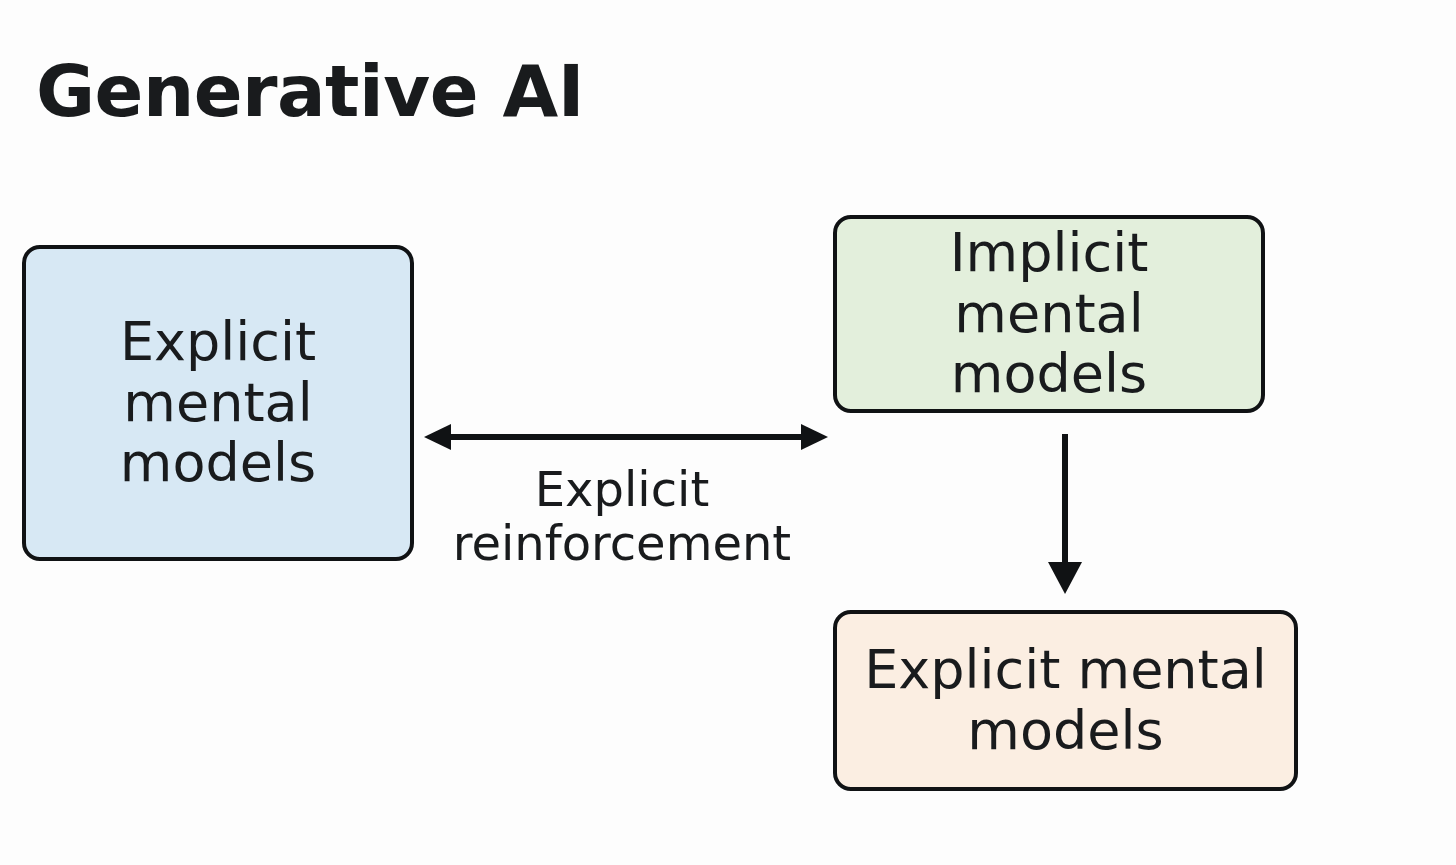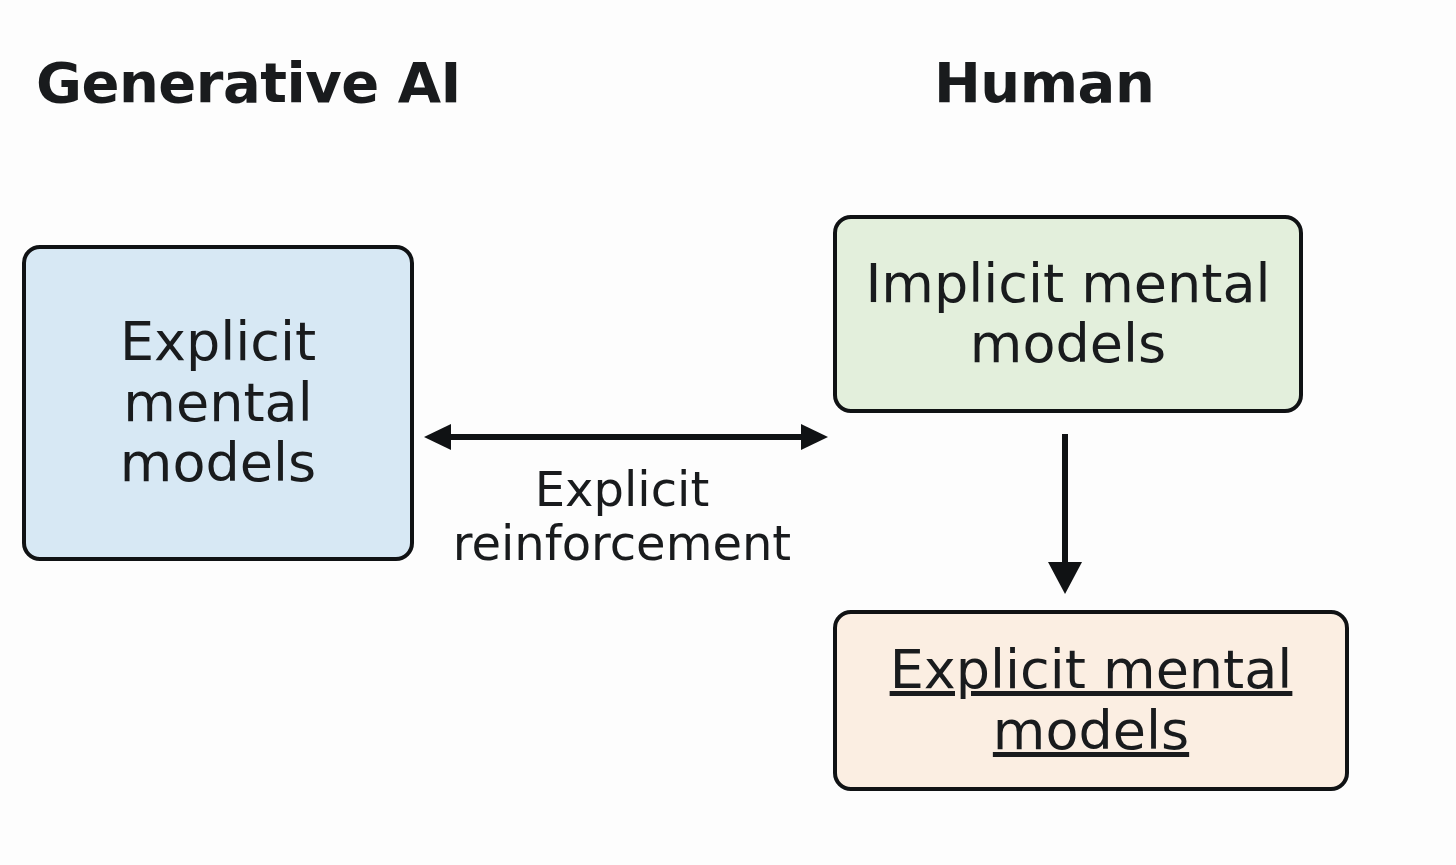--- a/index.html
+++ b/index.html
@@ -18,21 +18,21 @@
   #canvas {
     position: relative;
     width: 1456px;
     height: 865px;
   }
 
   
   .column-title {
     position: absolute;
     font-weight: bold;
-    font-size: 56px;
+    font-size: 72px;
     line-height: 1;
     letter-spacing: -0.5px;
     color: #191b1d;
     white-space: nowrap;
   }
   #title-genai { left: 36px; top: 55px; }
   #title-human { left: 934px; top: 55px; }
 
   
   .node {
@@ -57,31 +57,30 @@
   #node-genai-explicit {
     left: 22px;
     top: 245px;
     width: 392px;
     height: 316px;
     background: #d7e8f4;
   }
   #node-human-implicit {
     left: 833px;
     top: 215px;
-    width: 470px;
+    width: 432px;
     height: 198px;
     background: #e3efdc;
   }
   #node-human-explicit {
     left: 833px;
     top: 610px;
-    width: 516px;
+    width: 465px;
     height: 181px;
     background: #fbeee2;
-    text-decoration: underline;
   }
 
   
   .edge-label {
     position: absolute;
     font-size: 48px;
     line-height: 1.12;
     text-align: center;
     color: #191b1d;
     white-space: pre-line;
@@ -116,21 +115,20 @@
     pointer-events: none;
   }
 </style>
 </head>
 <body>
 
 <div id="canvas">
 
   <div class="column-title" id="title-genai">Generative AI</div>
 
-  <div class="column-title" id="title-human">Human</div>
 
   <div class="node" id="node-genai-explicit">
     <span class="node-text">Explicit
 mental
 models</span>
   </div>
 
   <div class="node" id="node-human-implicit">
     <span class="node-text">Implicit mental
 models</span>

